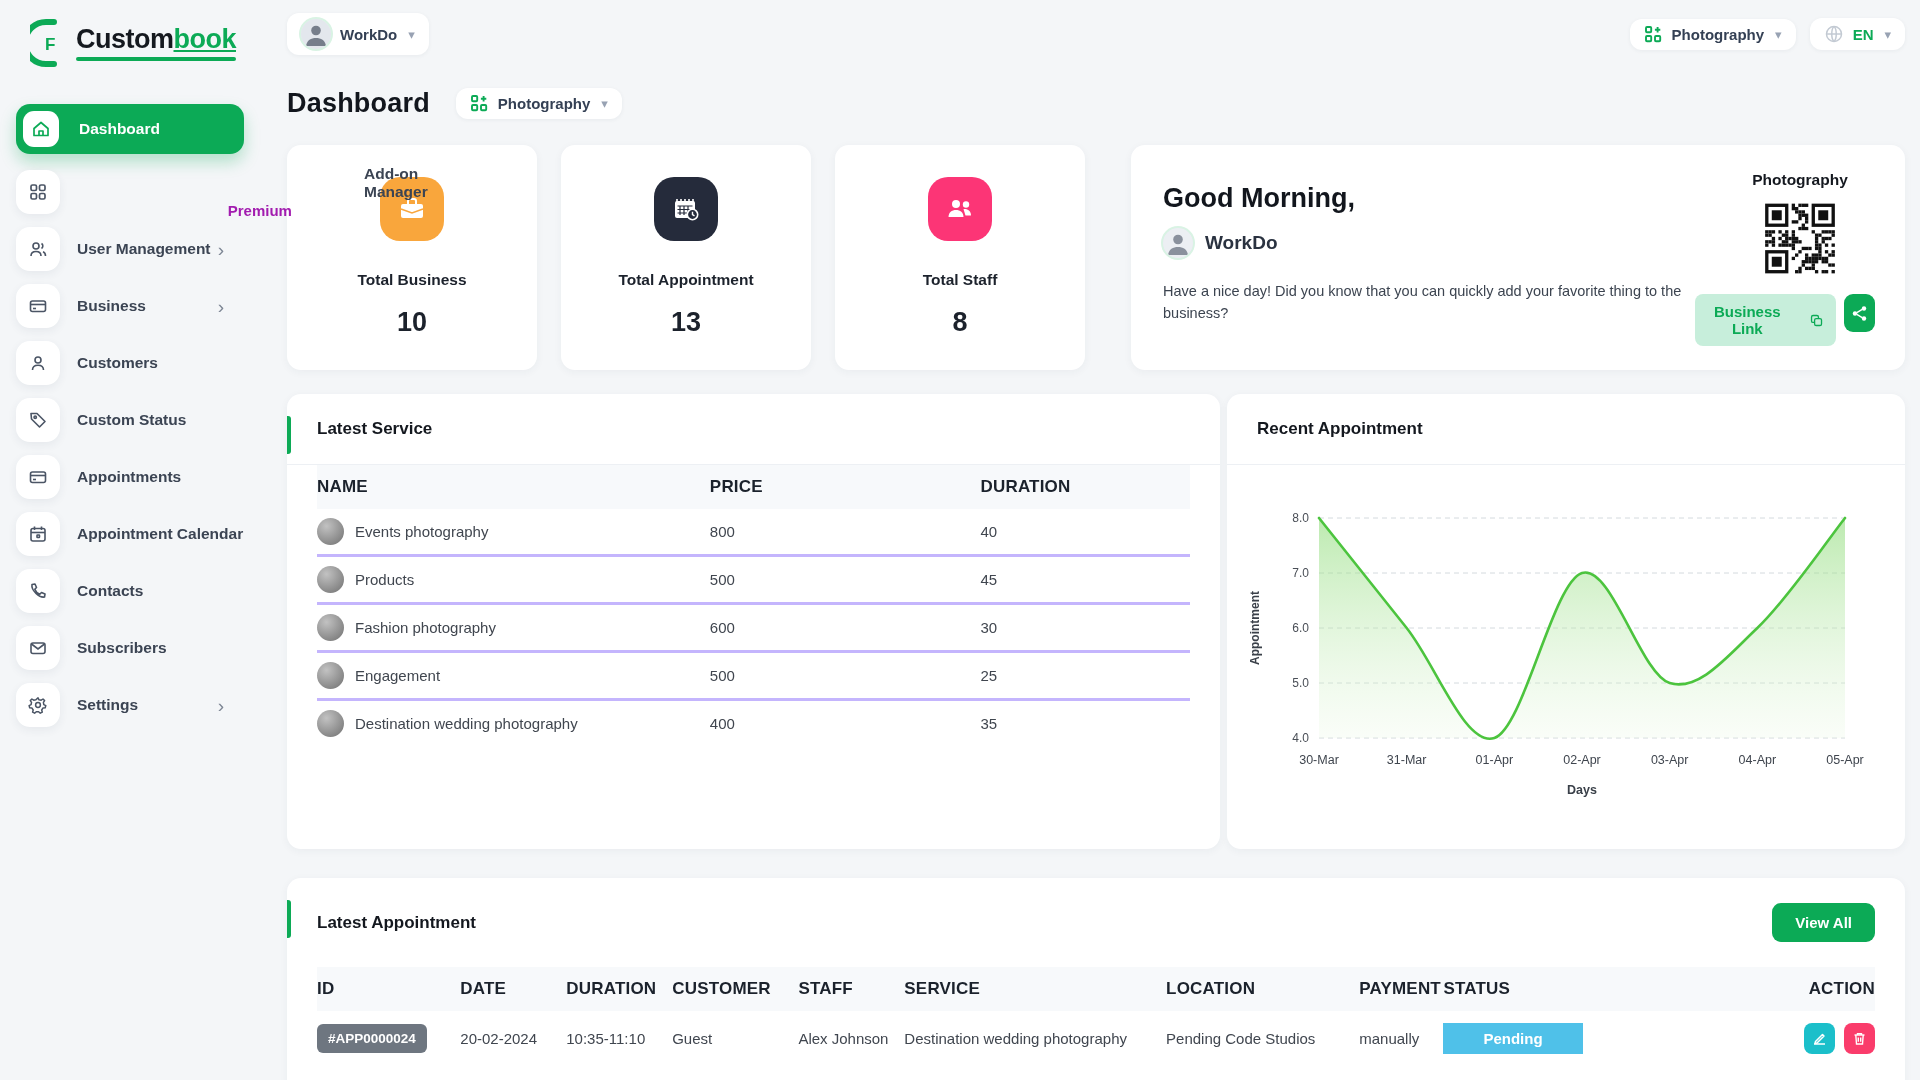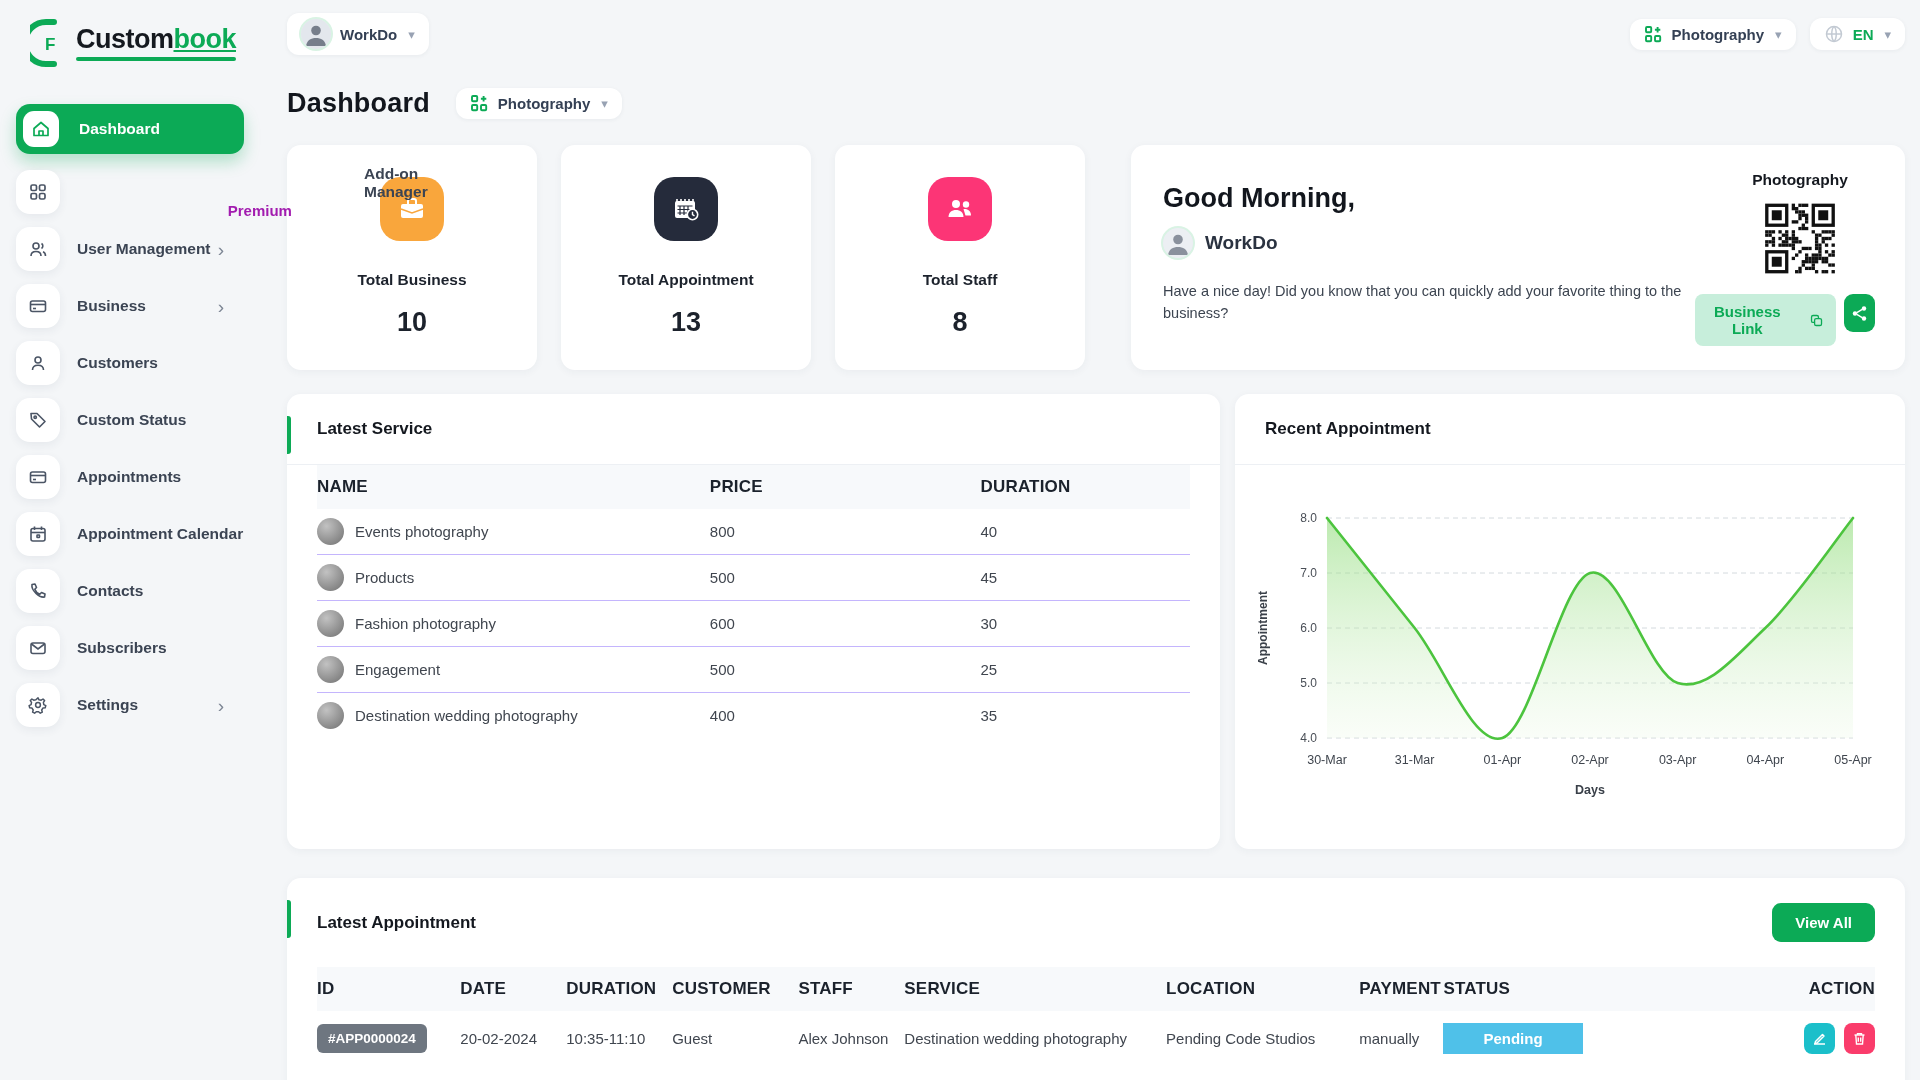--- a/index.html
+++ b/index.html
@@ -61,32 +61,32 @@
   .greet-msg { margin-top:22px; font-size:14.5px; color:#3c4450; line-height:1.55; max-width:565px; }
   .greet-right { display:flex; flex-direction:column; align-items:center; width:150px; }
   .qr-label { font-size:15.5px; font-weight:700; color:#14181f; margin-bottom:8px; }
   .qr-box { width:100px; height:100px; }
   .greet-btns { display:flex; gap:8px; margin-top:14px; align-self:flex-end; }
   .btn-business-link { background:#c7eedb; color:#0caa56; font-size:15px; font-weight:600; border:none;
       border-radius:8px; padding:9px 13px; display:flex; align-items:center; gap:24px; cursor:pointer; }
   .btn-share { background:#0caa56; border:none; border-radius:9px; width:38px; height:38px;
       display:flex; align-items:center; justify-content:center; cursor:pointer; }
 
-  .row-mid { display:flex; gap:15px; margin-top:24px; }
+  .row-mid { display:flex; gap:7px; margin-top:24px; }
   .service-card { width:933px; height:455px; position:relative; overflow:hidden; }
   .chart-card { flex:1; height:455px; position:relative; overflow:hidden; }
   .card-title-row { display:flex; align-items:center; justify-content:space-between; padding:25px 30px; position:relative; }
   .card-title { font-size:17px; font-weight:700; color:#14181f; }
   .accent { position:absolute; left:0; top:22px; width:4px; height:38px; background:#0caa56; border-radius:0 3px 3px 0; }
   .divider { height:1px; background:#edf0f4; }
 
   table { border-collapse:collapse; width:100%; }
   thead th { background:#f7f9fb; font-size:17px; font-weight:700; color:#1b222c; text-transform:uppercase;
       text-align:left; padding:12px 0; letter-spacing:.2px; }
-  tbody td { font-size:15px; color:#40464f; padding:9px 0; border-top:1px solid #c4b5fd; }
+  tbody td { font-size:15px; color:#40464f; padding:9px 0; border-top:3px solid #c4b5fd; }
   tbody tr:first-child td { border-top:none; }
   .svc-table { padding:0 30px; }
   .svc-name { display:flex; align-items:center; gap:11px; }
   .svc-thumb { width:27px; height:27px; border-radius:50%; flex:none;
       background:radial-gradient(circle at 35% 30%, #c2c2c2, #6f6f6f); }
 
   .chart-wrap { padding:8px 10px 0 10px; }
 
   .appt-card { margin-top:29px; min-height:330px; position:relative; overflow:hidden; }
   .btn-view-all { background:#0caa56; color:#fff; border:none; border-radius:9px; padding:11px 23px;

